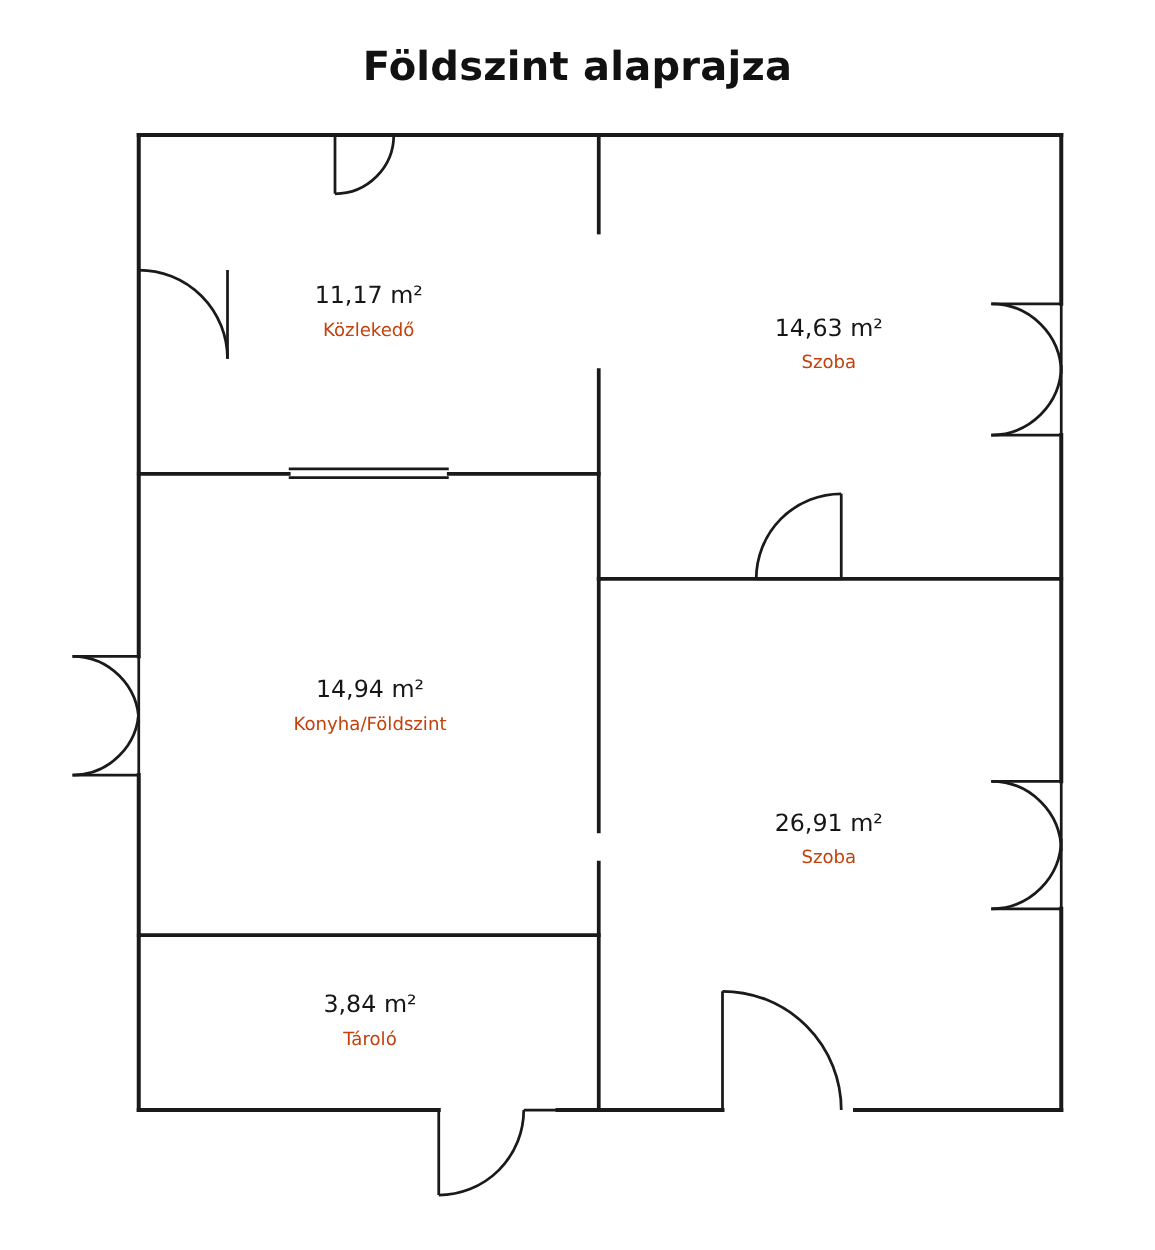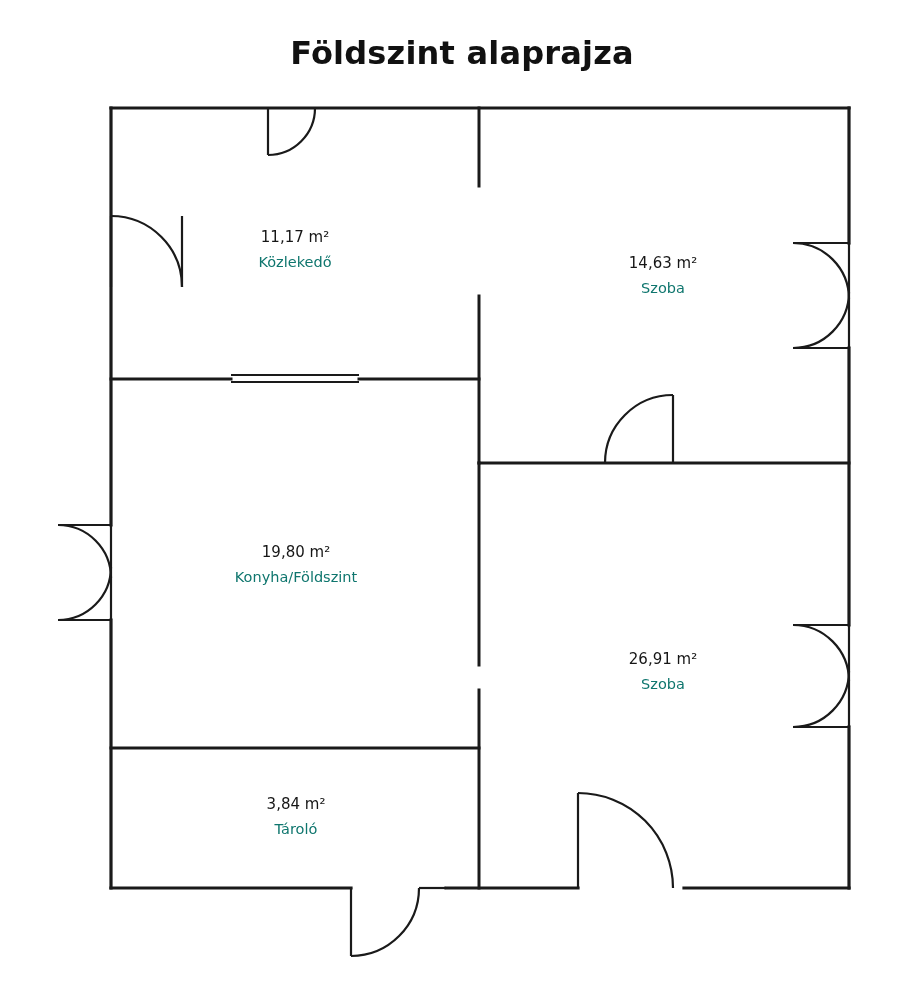--- a/index.html
+++ b/index.html
@@ -37,29 +37,29 @@
     top: 0;
     left: 0;
   }
   .room-label {
     position: absolute;
     text-align: center;
     transform: translate(-50%, -50%);
     pointer-events: none;
   }
   .room-area {
-    font-size: 15px;
+    font-size: 19px;
     font-weight: normal;
     color: #161616;
     line-height: 1.25;
     white-space: nowrap;
   }
   .room-name {
     font-size: 14.5px;
-    color: #0f766e;
+    color: #c2410c;
     line-height: 1.3;
     margin-top: 6px;
     white-space: nowrap;
   }
 </style>
 </head>
 <body>
 
 <div id="floorplan-root">
 
@@ -170,21 +170,21 @@
     <div class="room-area">11,17 m²</div>
     <div class="room-name">Közlekedő</div>
   </div>
 
   <div class="room-label" style="left:663px; top:276px;">
     <div class="room-area">14,63 m²</div>
     <div class="room-name">Szoba</div>
   </div>
 
   <div class="room-label" style="left:296px; top:565px;">
-    <div class="room-area">19,80 m²</div>
+    <div class="room-area">14,94 m²</div>
     <div class="room-name">Konyha/Földszint</div>
   </div>
 
   <div class="room-label" style="left:663px; top:672px;">
     <div class="room-area">26,91 m²</div>
     <div class="room-name">Szoba</div>
   </div>
 
   <div class="room-label" style="left:296px; top:817px;">
     <div class="room-area">3,84 m²</div>

